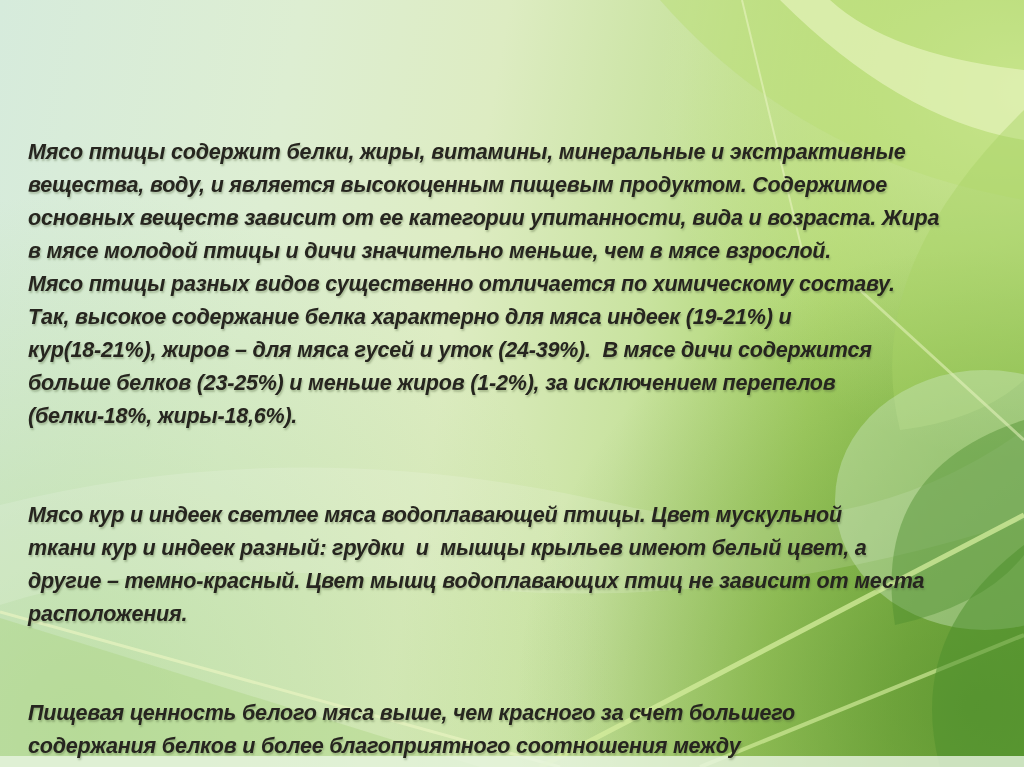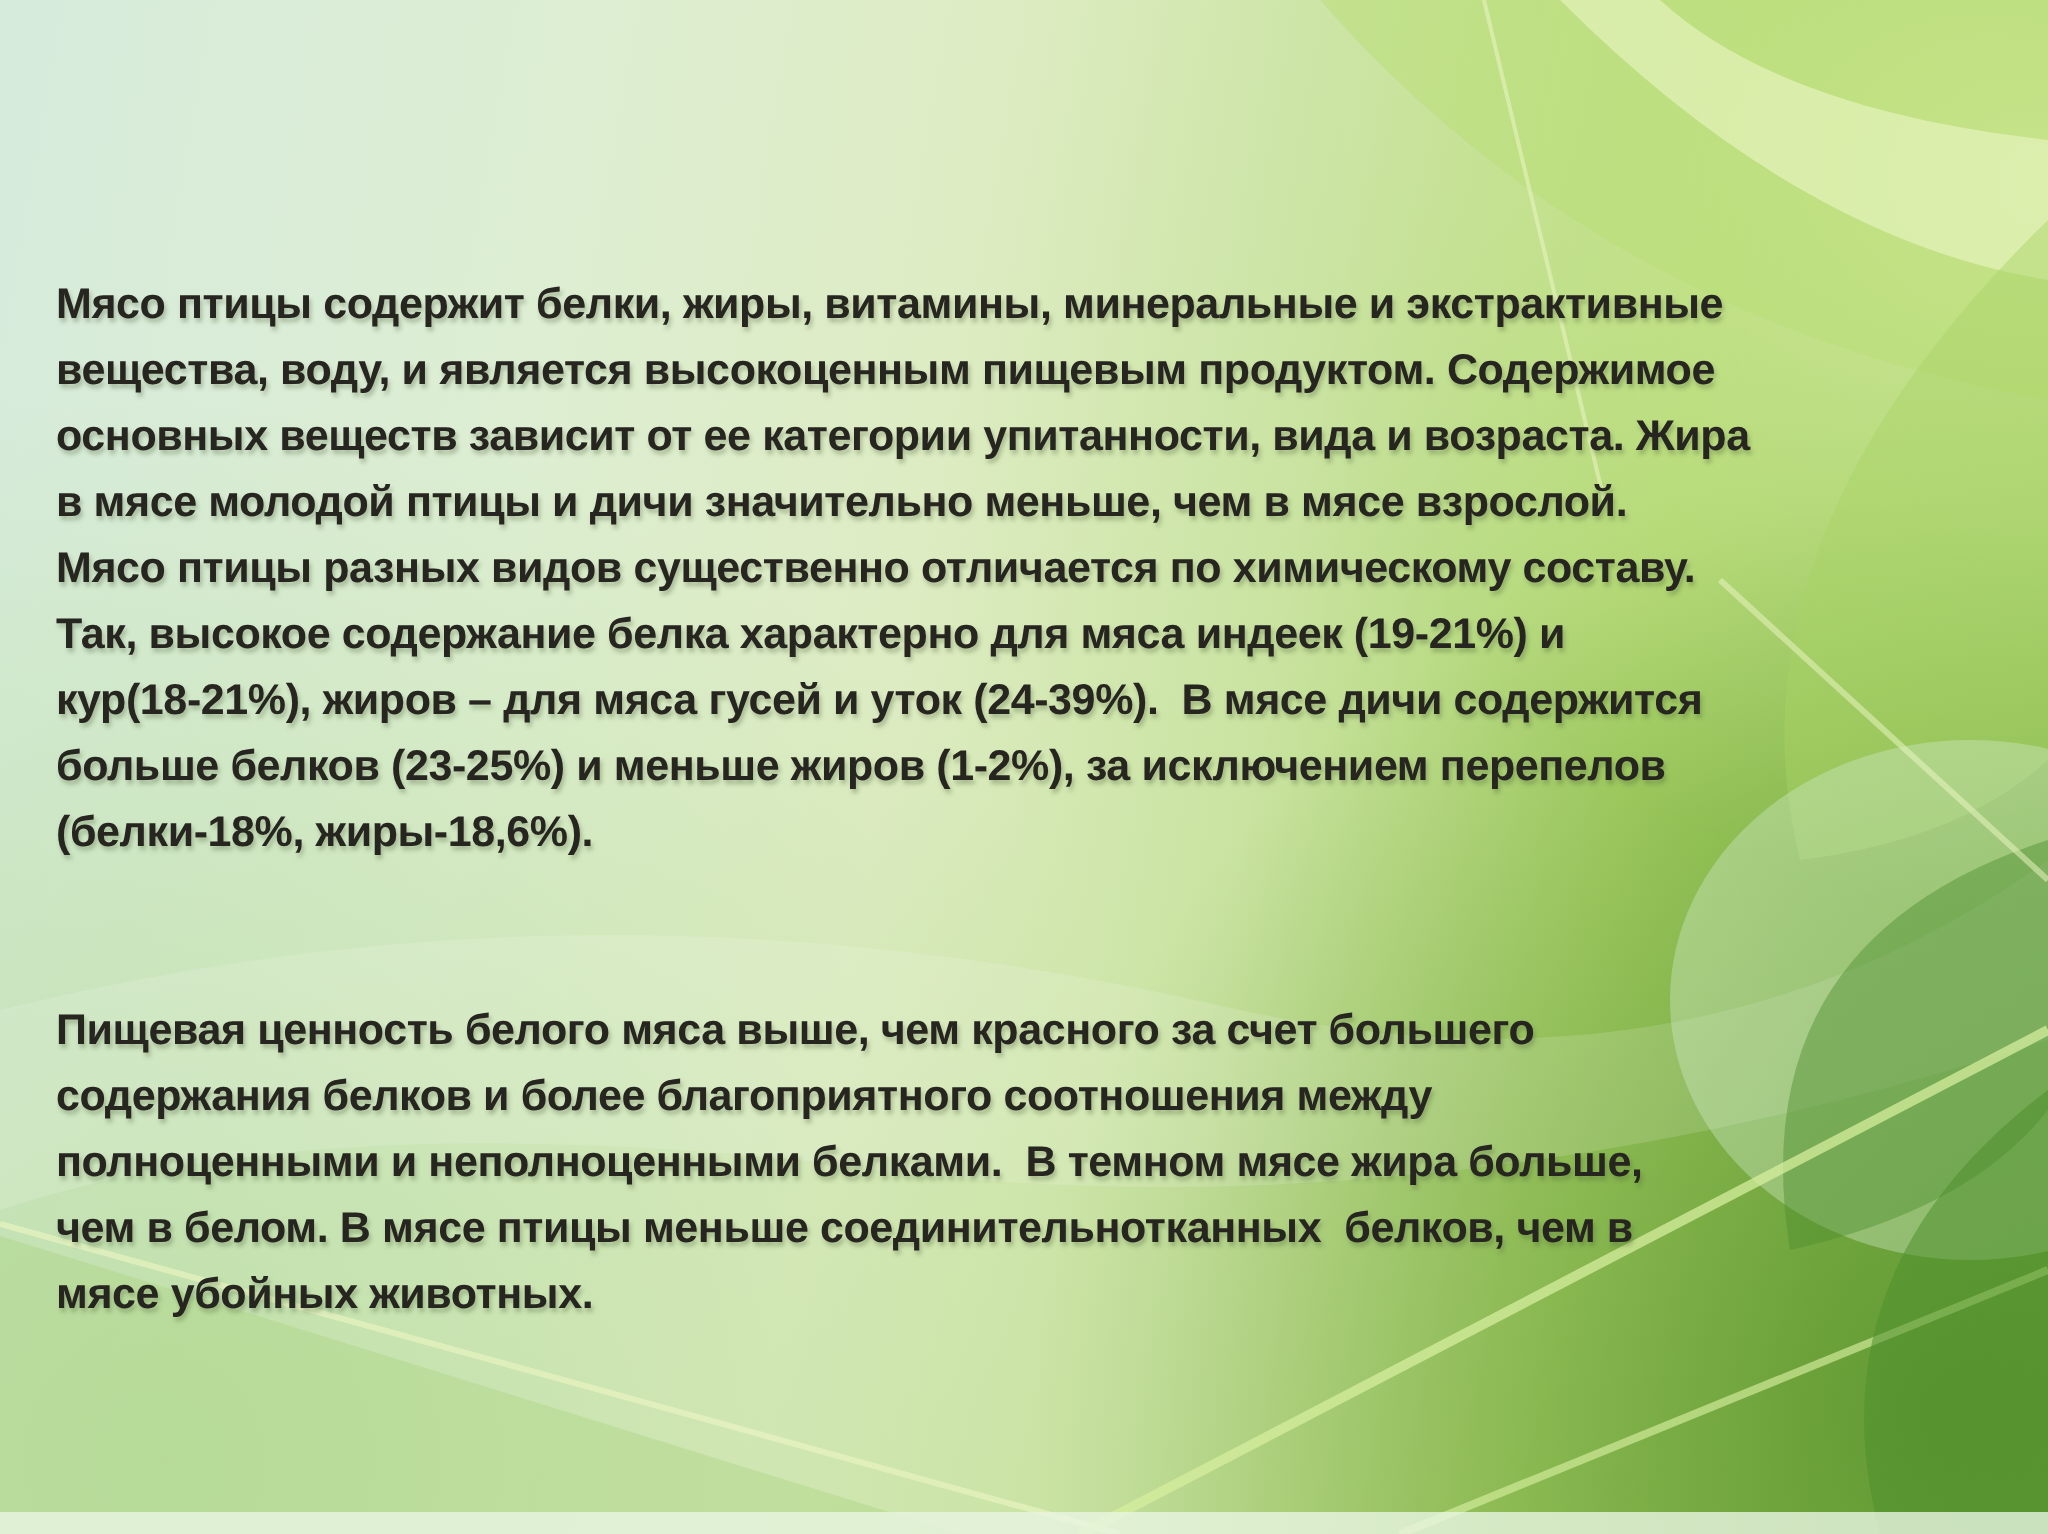--- a/index.html
+++ b/index.html
@@ -28,21 +28,21 @@
     left: 28px; top: 70px;
     width: 992px;
     color: #26251f;
     font-size: 21.5px;
     font-weight: 700;
     line-height: 33px;
     letter-spacing: -0.2px;
     white-space: pre-wrap;
     text-shadow: 1px 2px 2px rgba(75, 95, 55, 0.35);
   }
-  .text-block p { margin: 0; padding: 0; }
+  .text-block p { margin: 0; padding: 0; font-style: italic; }
 </style>
 </head>
 <body>
 
 <div class="slide">
 
   <svg class="bg-svg" viewBox="0 0 1024 767" aria-hidden="true">
 
     <path d="M660,0 Q800,160 1024,200 L1024,0 Z" opacity="0.5" fill="#b9dd75"></path>
     <path d="M780,0 Q900,120 1024,140 L1024,70 Q890,55 830,0 Z" opacity="0.65" fill="#e8f4c0"></path>
@@ -71,20 +71,24 @@
   <div class="text-block">
     <p>Мясо птицы содержит белки, жиры, витамины, минеральные и экстрактивные
 вещества, воду, и является высокоценным пищевым продуктом. Содержимое
 основных веществ зависит от ее категории упитанности, вида и возраста. Жира
 в мясе молодой птицы и дичи значительно меньше, чем в мясе взрослой.
 Мясо птицы разных видов существенно отличается по химическому составу.
 Так, высокое содержание белка характерно для мяса индеек (19-21%) и
 кур(18-21%), жиров – для мяса гусей и уток (24-39%).  В мясе дичи содержится
 больше белков (23-25%) и меньше жиров (1-2%), за исключением перепелов
 (белки-18%, жиры-18,6%).</p>
+    <p>Мясо кур и индеек светлее мяса водоплавающей птицы. Цвет мускульной
+ткани кур и индеек разный: грудки  и  мышцы крыльев имеют белый цвет, а
+другие – темно-красный. Цвет мышц водоплавающих птиц не зависит от места
+расположения.</p>
     <p>Пищевая ценность белого мяса выше, чем красного за счет большего
 содержания белков и более благоприятного соотношения между
 полноценными и неполноценными белками.  В темном мясе жира больше,
 чем в белом. В мясе птицы меньше соединительнотканных  белков, чем в
 мясе убойных животных.</p>
   </div>
 
 </div>
 
 </body></html>

